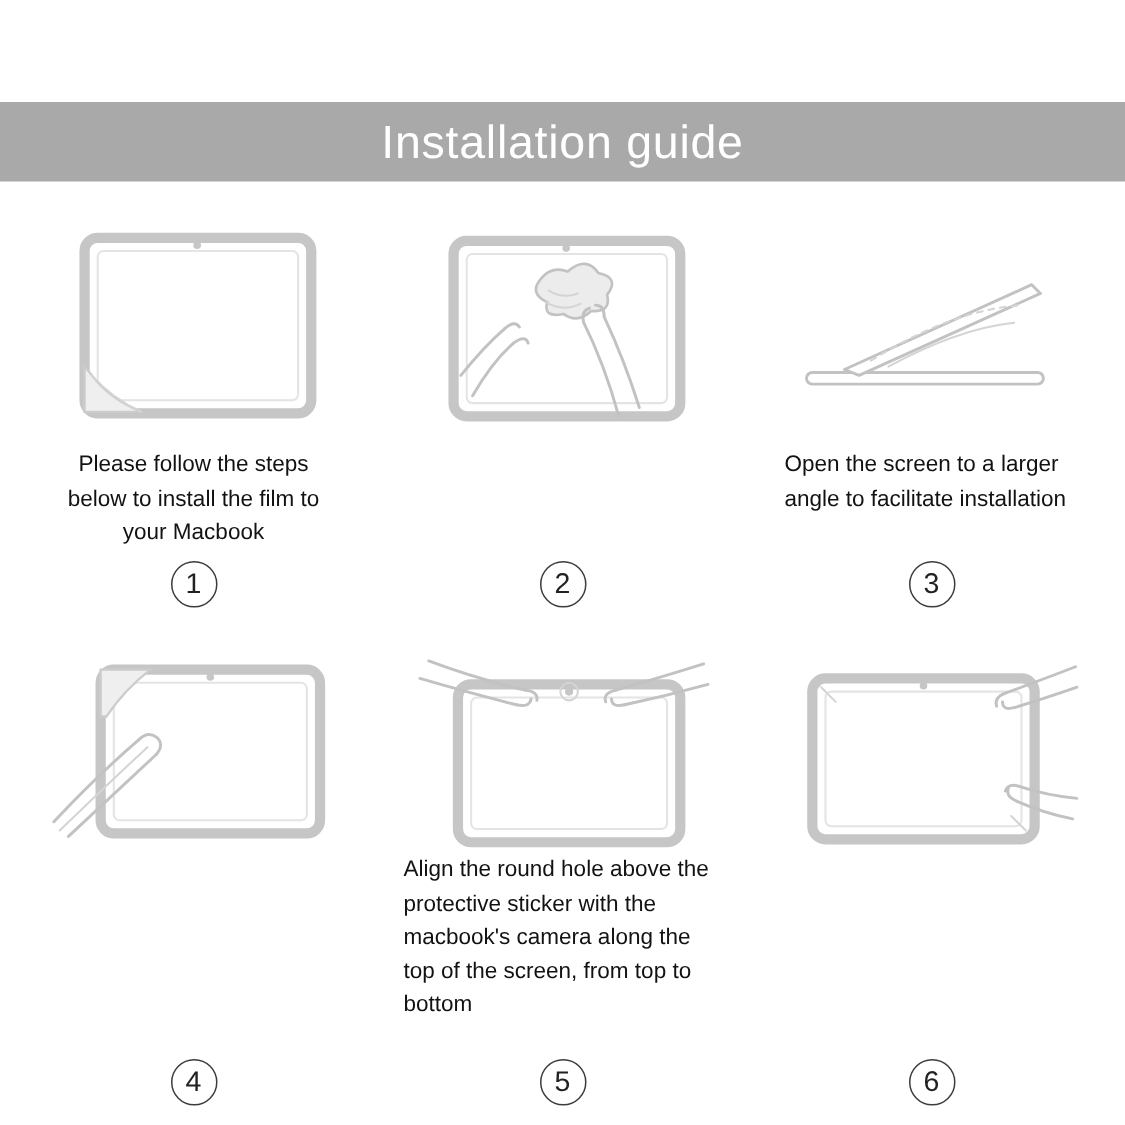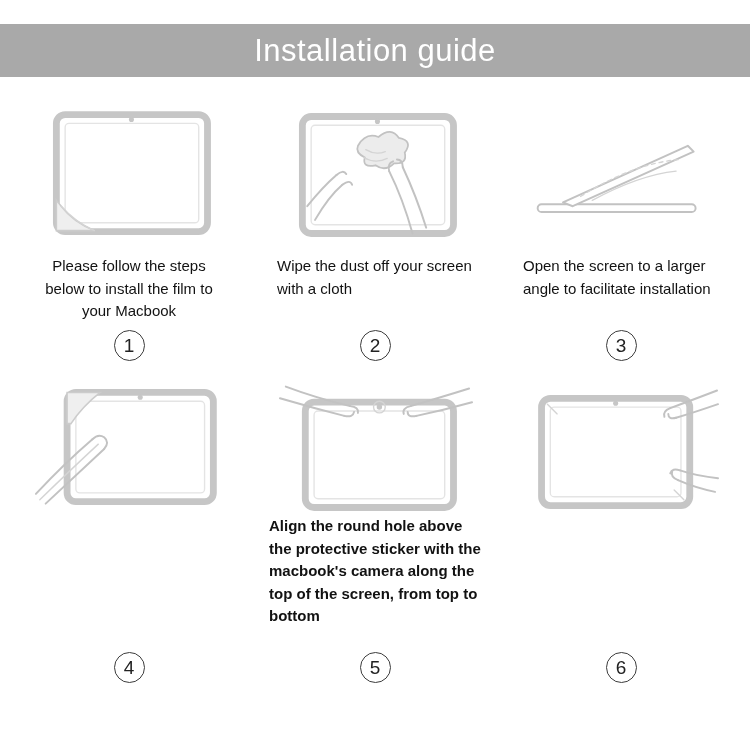--- a/index.html
+++ b/index.html
@@ -4,37 +4,37 @@
 <style>
   * { box-sizing: border-box; margin: 0; padding: 0; }
   html, body { background: #ffffff; }
   body {
     width: 750px; height: 750px;
     font-family: "Liberation Sans", sans-serif;
     color: #1c1c1c;
     overflow: hidden;
   }
   .header-bar {
-    margin-top: 24px;
+    margin-top: 68px;
     height: 53px;
     background: #a9a9a9;
     display: flex; align-items: center; justify-content: center;
   }
   .header-bar .title {
     color: #ffffff;
     font-size: 31px;
     font-weight: 400;
     letter-spacing: 0.5px;
   }
   .steps-grid {
     display: grid;
     grid-template-columns: repeat(3, 1fr);
     grid-template-rows: 272px 308px;
     padding: 20px 6px 0 6px;
-    row-gap: 14px;
+    row-gap: 24px;
   }
   .step {
     display: flex;
     flex-direction: column;
     align-items: center;
   }
   .illus {
     width: 100%;
     height: 158px;
     display: flex; align-items: center; justify-content: center;
@@ -42,21 +42,21 @@
   }
   .step.row2 .illus { height: 132px; }
   .caption {
     font-size: 15px;
     line-height: 1.5;
     color: #121212;
     width: 196px;
     text-align: left;
   }
   .step.center-cap .caption { text-align: center; width: 182px; }
-  .step.wide-cap .caption { width: 212px; font-weight: bold; }
+  .step.wide-cap .caption { width: 212px; }
   .number-badge {
     margin-top: auto;
     margin-bottom: 8px;
     width: 31px; height: 31px;
     border: 1.6px solid #3c3c3c;
     border-radius: 50%;
     display: flex; align-items: center; justify-content: center;
     font-size: 19px;
     color: #222222;
   }
@@ -100,21 +100,20 @@
         <circle class="cam" cx="102" cy="19" r="2.6"></circle>
         <path class="cloth" d="M82,44 q8,-14 21,-9 q13,-11 21,1 q15,3 6,15 q3,12 -11,11 q-9,9 -19,2 q-14,3 -11,-8 q-10,-5 -7,-12 z"></path>
         <path class="lnth" d="M90,48 q10,6 20,2 M88,56 q12,7 24,1"></path>
         <path class="ln" d="M138,134 Q128,98 114,70"></path>
         <path class="ln" d="M152,128 Q142,96 128,66"></path>
         <path class="ln" d="M114,70 q-2,-8 4,-10 M128,66 q0,-8 -6,-8"></path>
         <path class="ln" d="M38,120 Q52,96 66,84 M30,106 Q46,86 60,74"></path>
         <path class="ln" d="M66,84 q8,-6 10,0 M60,74 q7,-6 10,-1"></path>
       </svg>
     </div>
-    <div class="caption">Wipe the dust off your screen with a cloth</div>
     <div class="number-badge">2</div>
   </div>
 
   <div class="step">
     <div class="illus">
       <svg width="195" height="150" viewBox="0 0 200 150">
         <rect x="14" y="104" width="162" height="8" rx="4" fill="#ffffff" stroke="#c2c2c2" stroke-width="2"></rect>
         <path d="M40,102 L168,44 L174,50 L50,106 Z" fill="#ffffff" stroke="#c2c2c2" stroke-width="2" stroke-linejoin="round"></path>
         <path class="lnth" d="M58,96 Q112,62 160,58" stroke-dasharray="4 4"></path>
         <path class="lnth" d="M70,100 Q118,74 156,70"></path>

